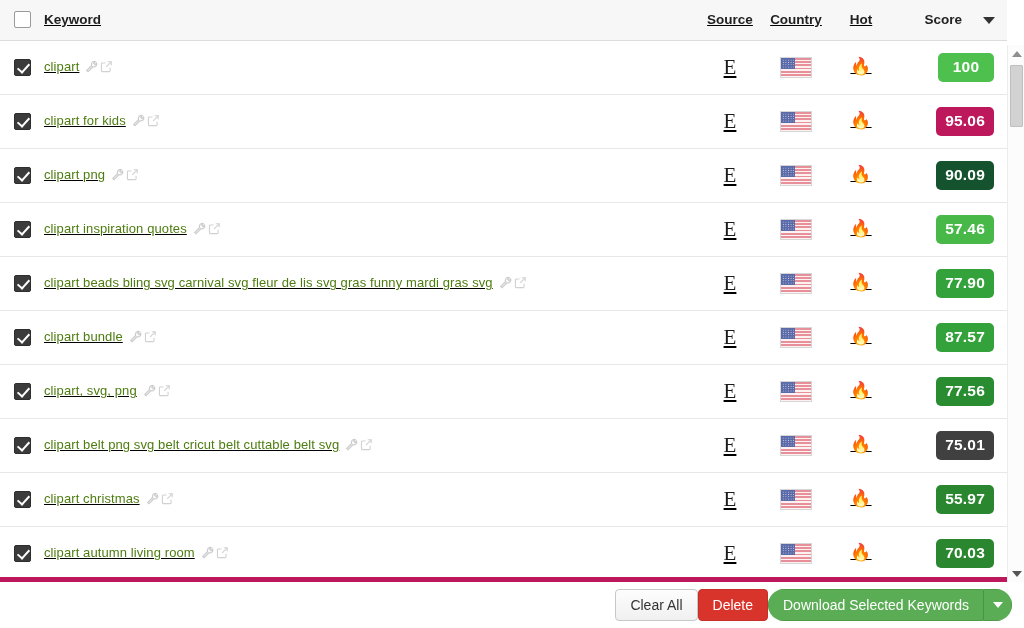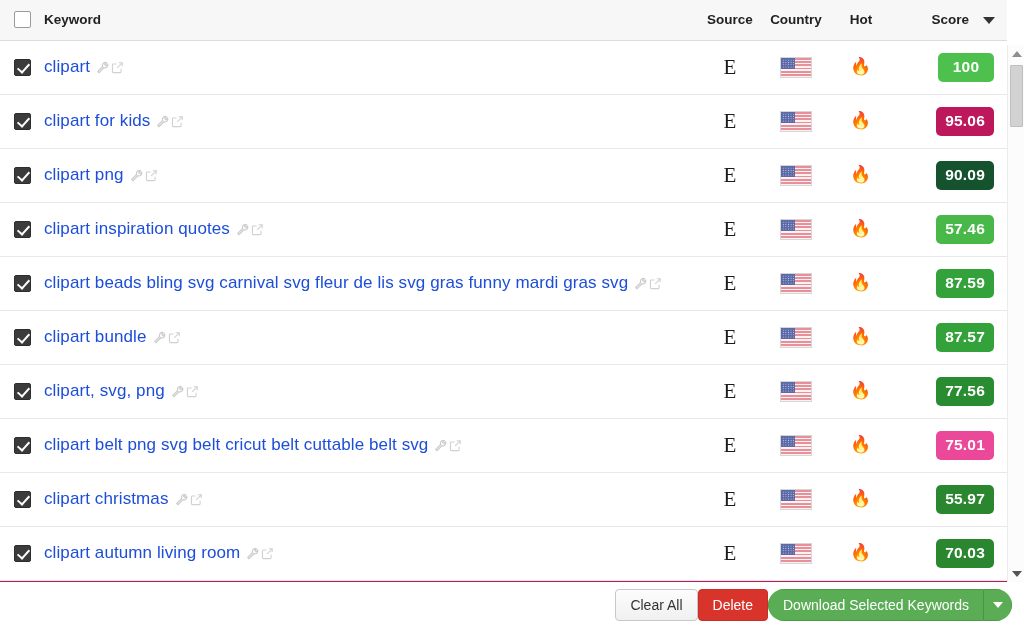--- a/index.html
+++ b/index.html
@@ -17,21 +17,22 @@
   }
 
   
   .table-wrap {
     position: absolute;
     left: 0; top: 0;
     width: 1024px;
     height: 582px;
     overflow: hidden;
     background: #fff;
-    border-bottom: 1px solid #be185d;
+    border-bottom: 5px solid #be185d;
+    text-decoration: underline;
   }
   .grid {
     width: 1007px;
     border-collapse: collapse;
     table-layout: fixed;
   }
 
   .col-chk   { width: 40px; }
   .col-kw    { width: 660px; }
   .col-src   { width: 60px; }
@@ -48,21 +49,21 @@
     color: #222;
     padding: 9px 0 10px 0;
     text-align: center;
     vertical-align: middle;
     height: 40px;
   }
   th.th-chk { padding-left: 14px; text-align: left; }
   th.th-kw  { text-align: left; padding-left: 4px; }
   th.th-score { padding-right: 12px; }
   .score-head {
-    display: inline-flex; align-items: center; gap: 14px;
+    display: inline-flex; align-items: center; gap: 21px;
     justify-content: flex-end; width: 100%;
   }
   .caret-down {
     width: 0; height: 0;
     border-left: 6px solid transparent;
     border-right: 6px solid transparent;
     border-top: 7px solid #333;
     display: inline-block;
     margin-top: 3px;
   }
@@ -93,22 +94,22 @@
 
   
   tbody td {
     border-bottom: 1px solid #e8e8e8;
     padding: 12px 0;
     vertical-align: middle;
     background: #fff;
   }
   td.td-chk { padding-left: 14px; width: 40px; vertical-align: middle; }
   td.td-kw {
-    font-size: 17px;
-    color: #1d4ed8;
+    font-size: 13px;
+    color: #4d7c0f;
     padding-left: 4px;
     line-height: 1.62;
     letter-spacing: .1px;
   }
   td.td-src {
     text-align: center;
     font-family: "Liberation Serif", serif;
     font-size: 21px;
     color: #1b1b1b;
   }
@@ -364,21 +365,21 @@
             <td class="td-kw"><span class="kwtext">clipart beads bling svg carnival svg fleur de lis svg gras funny mardi gras svg</span><span class="kw-icons"><span><svg width="13" height="13" viewBox="0 0 16 16" fill="none" stroke="#8d8d8d" stroke-width="1.5">
                     <path d="M11.5 1.8a3.6 3.6 0 0 0-3.3 5l-6 6 1.5 1.5 6-6a3.6 3.6 0 0 0 4.6-4.6l-2 2-1.6-1.6 2-2a3.7 3.7 0 0 0-1.2-.3z"></path>
                   </svg></span><span><svg width="13" height="13" viewBox="0 0 16 16" fill="none" stroke="#9b9b9b" stroke-width="1.4">
                     <path d="M9.5 2.2h4.3v4.3"></path>
                     <path d="M13.5 2.5 7.6 8.4"></path>
                     <path d="M12.4 9.4v3.9a1 1 0 0 1-1 1H2.8a1 1 0 0 1-1-1V4.7a1 1 0 0 1 1-1h4"></path>
                   </svg></span></span></td>
             <td class="td-src">E</td>
             <td class="td-ctry"><span class="flag"><span class="canton"></span></span></td>
             <td class="td-hot"><span class="flame">🔥</span></td>
-            <td class="td-score"><span class="badge" style="background:#34a23a">87.59</span></td>
+            <td class="td-score"><span class="badge" style="background:#34a23a">77.90</span></td>
           </tr>
           <tr>
             <td class="td-chk"><span class="cbox checked"></span></td>
             <td class="td-kw"><span class="kwtext">clipart bundle</span><span class="kw-icons"><span><svg width="13" height="13" viewBox="0 0 16 16" fill="none" stroke="#8d8d8d" stroke-width="1.5">
                     <path d="M11.5 1.8a3.6 3.6 0 0 0-3.3 5l-6 6 1.5 1.5 6-6a3.6 3.6 0 0 0 4.6-4.6l-2 2-1.6-1.6 2-2a3.7 3.7 0 0 0-1.2-.3z"></path>
                   </svg></span><span><svg width="13" height="13" viewBox="0 0 16 16" fill="none" stroke="#9b9b9b" stroke-width="1.4">
                     <path d="M9.5 2.2h4.3v4.3"></path>
                     <path d="M13.5 2.5 7.6 8.4"></path>
                     <path d="M12.4 9.4v3.9a1 1 0 0 1-1 1H2.8a1 1 0 0 1-1-1V4.7a1 1 0 0 1 1-1h4"></path>
                   </svg></span></span></td>
@@ -406,21 +407,21 @@
             <td class="td-kw"><span class="kwtext">clipart belt png svg belt cricut belt cuttable belt svg</span><span class="kw-icons"><span><svg width="13" height="13" viewBox="0 0 16 16" fill="none" stroke="#8d8d8d" stroke-width="1.5">
                     <path d="M11.5 1.8a3.6 3.6 0 0 0-3.3 5l-6 6 1.5 1.5 6-6a3.6 3.6 0 0 0 4.6-4.6l-2 2-1.6-1.6 2-2a3.7 3.7 0 0 0-1.2-.3z"></path>
                   </svg></span><span><svg width="13" height="13" viewBox="0 0 16 16" fill="none" stroke="#9b9b9b" stroke-width="1.4">
                     <path d="M9.5 2.2h4.3v4.3"></path>
                     <path d="M13.5 2.5 7.6 8.4"></path>
                     <path d="M12.4 9.4v3.9a1 1 0 0 1-1 1H2.8a1 1 0 0 1-1-1V4.7a1 1 0 0 1 1-1h4"></path>
                   </svg></span></span></td>
             <td class="td-src">E</td>
             <td class="td-ctry"><span class="flag"><span class="canton"></span></span></td>
             <td class="td-hot"><span class="flame">🔥</span></td>
-            <td class="td-score"><span class="badge" style="background:#ec4899">75.01</span></td>
+            <td class="td-score"><span class="badge" style="background:#404040">75.01</span></td>
           </tr>
           <tr>
             <td class="td-chk"><span class="cbox checked"></span></td>
             <td class="td-kw"><span class="kwtext">clipart christmas</span><span class="kw-icons"><span><svg width="13" height="13" viewBox="0 0 16 16" fill="none" stroke="#8d8d8d" stroke-width="1.5">
                     <path d="M11.5 1.8a3.6 3.6 0 0 0-3.3 5l-6 6 1.5 1.5 6-6a3.6 3.6 0 0 0 4.6-4.6l-2 2-1.6-1.6 2-2a3.7 3.7 0 0 0-1.2-.3z"></path>
                   </svg></span><span><svg width="13" height="13" viewBox="0 0 16 16" fill="none" stroke="#9b9b9b" stroke-width="1.4">
                     <path d="M9.5 2.2h4.3v4.3"></path>
                     <path d="M13.5 2.5 7.6 8.4"></path>
                     <path d="M12.4 9.4v3.9a1 1 0 0 1-1 1H2.8a1 1 0 0 1-1-1V4.7a1 1 0 0 1 1-1h4"></path>
                   </svg></span></span></td>

